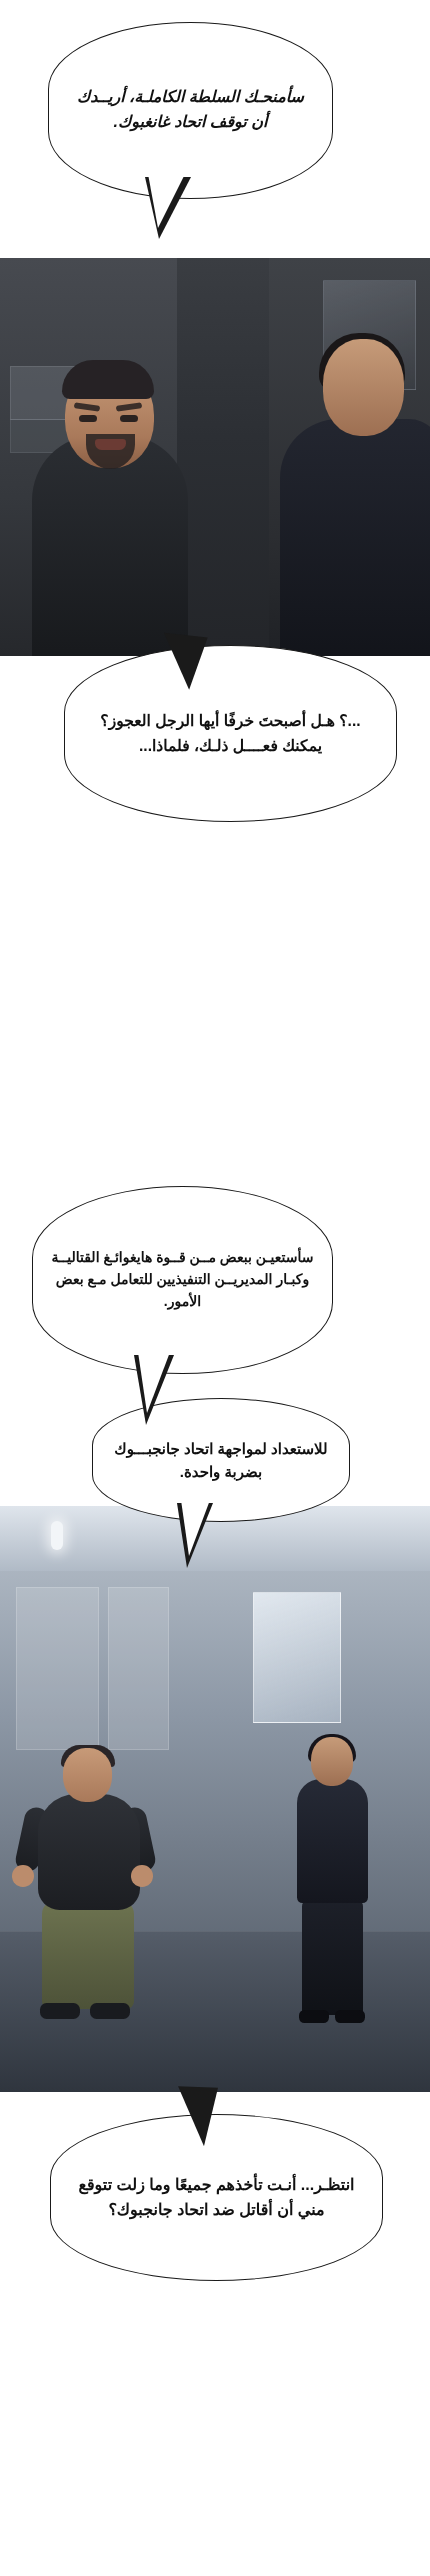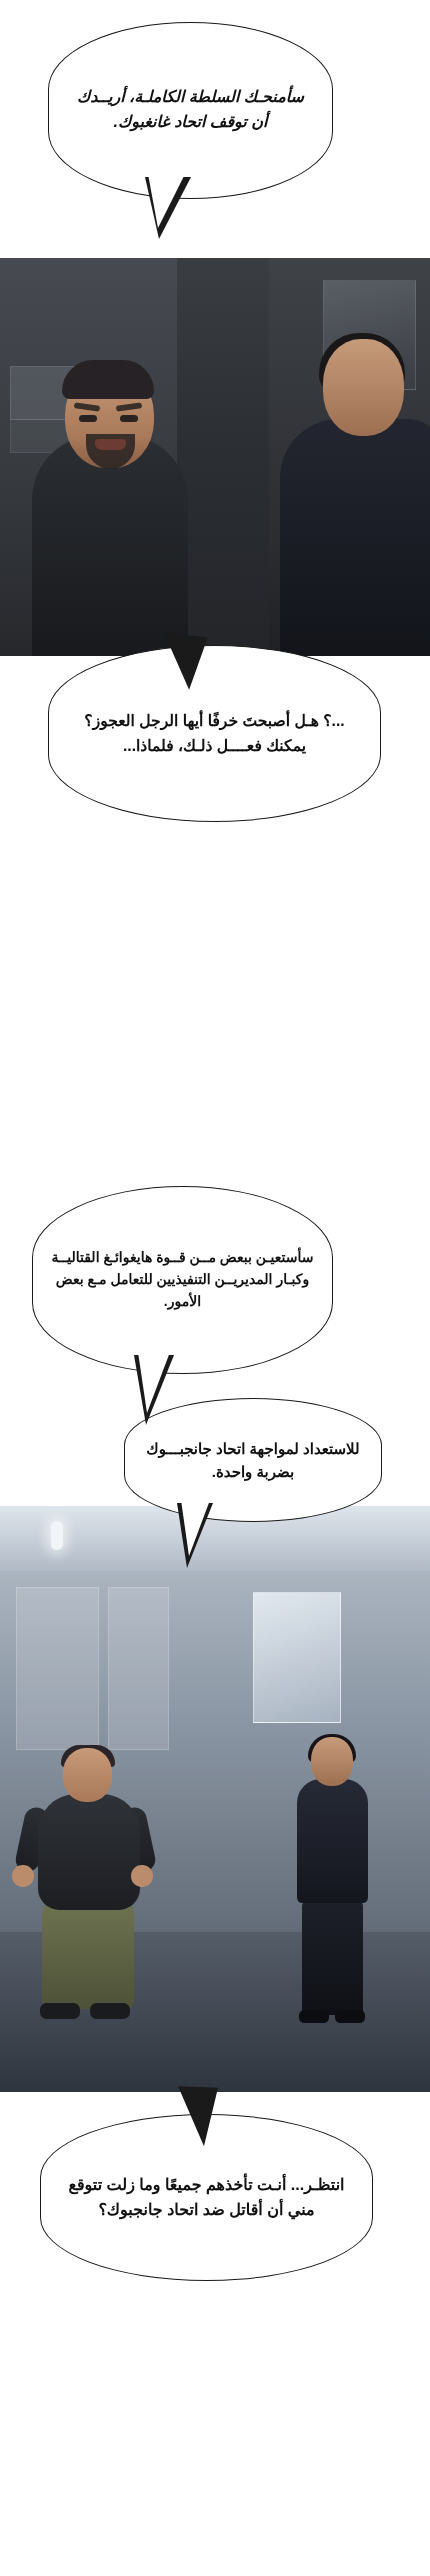--- a/index.html
+++ b/index.html
@@ -326,21 +326,21 @@
     border-top: 62px solid #1a1a1a;
   }
   #tail-1-in {
     left: 148px; top: 174px;
     border-left: 10.8px solid transparent;
     border-right: 27px solid transparent;
     border-top: 54px solid #ffffff;
   }
 
   #bubble-2 {
-    left: 48px; top: 645px;
+    left: 64px; top: 645px;
     width: 333px; height: 177px; justify-content: center;
   }
   #bubble-2 p { font-size: 15.6px; }
   #tail-2 {
     left: 161px; top: 635px;
     border-left: 13px solid transparent;
     border-right: 31px solid transparent;
     border-bottom: 54px solid #1a1a1a;
     transform: rotate(186deg);
   }
@@ -357,39 +357,39 @@
     border-top: 70px solid #1a1a1a;
   }
   #tail-3-in {
     left: 138px; top: 1352px;
     border-left: 9.1px solid transparent;
     border-right: 23px solid transparent;
     border-top: 61px solid #ffffff;
   }
 
   #bubble-4 {
-    left: 124px; top: 1398px;
+    left: 92px; top: 1398px;
     width: 258px; height: 124px;
   }
   #bubble-4 p { font-size: 15px; }
   #tail-4 {
     left: 177px; top: 1503px;
     border-left: 10.8px solid transparent;
     border-right: 26px solid transparent;
     border-top: 65px solid #1a1a1a;
   }
   #tail-4-in {
     left: 181px; top: 1500px;
     border-left: 8px solid transparent;
     border-right: 21px solid transparent;
     border-top: 56px solid #ffffff;
   }
 
   #bubble-5 {
-    left: 40px; top: 2114px;
+    left: 50px; top: 2114px;
     width: 333px; height: 167px;
   }
   #bubble-5 p { font-size: 16px; }
   #tail-5 {
     left: 177px; top: 2087px;
     border-left: 12px solid transparent;
     border-right: 28px solid transparent;
     border-bottom: 59px solid #1a1a1a;
     transform: rotate(182deg);
   }

